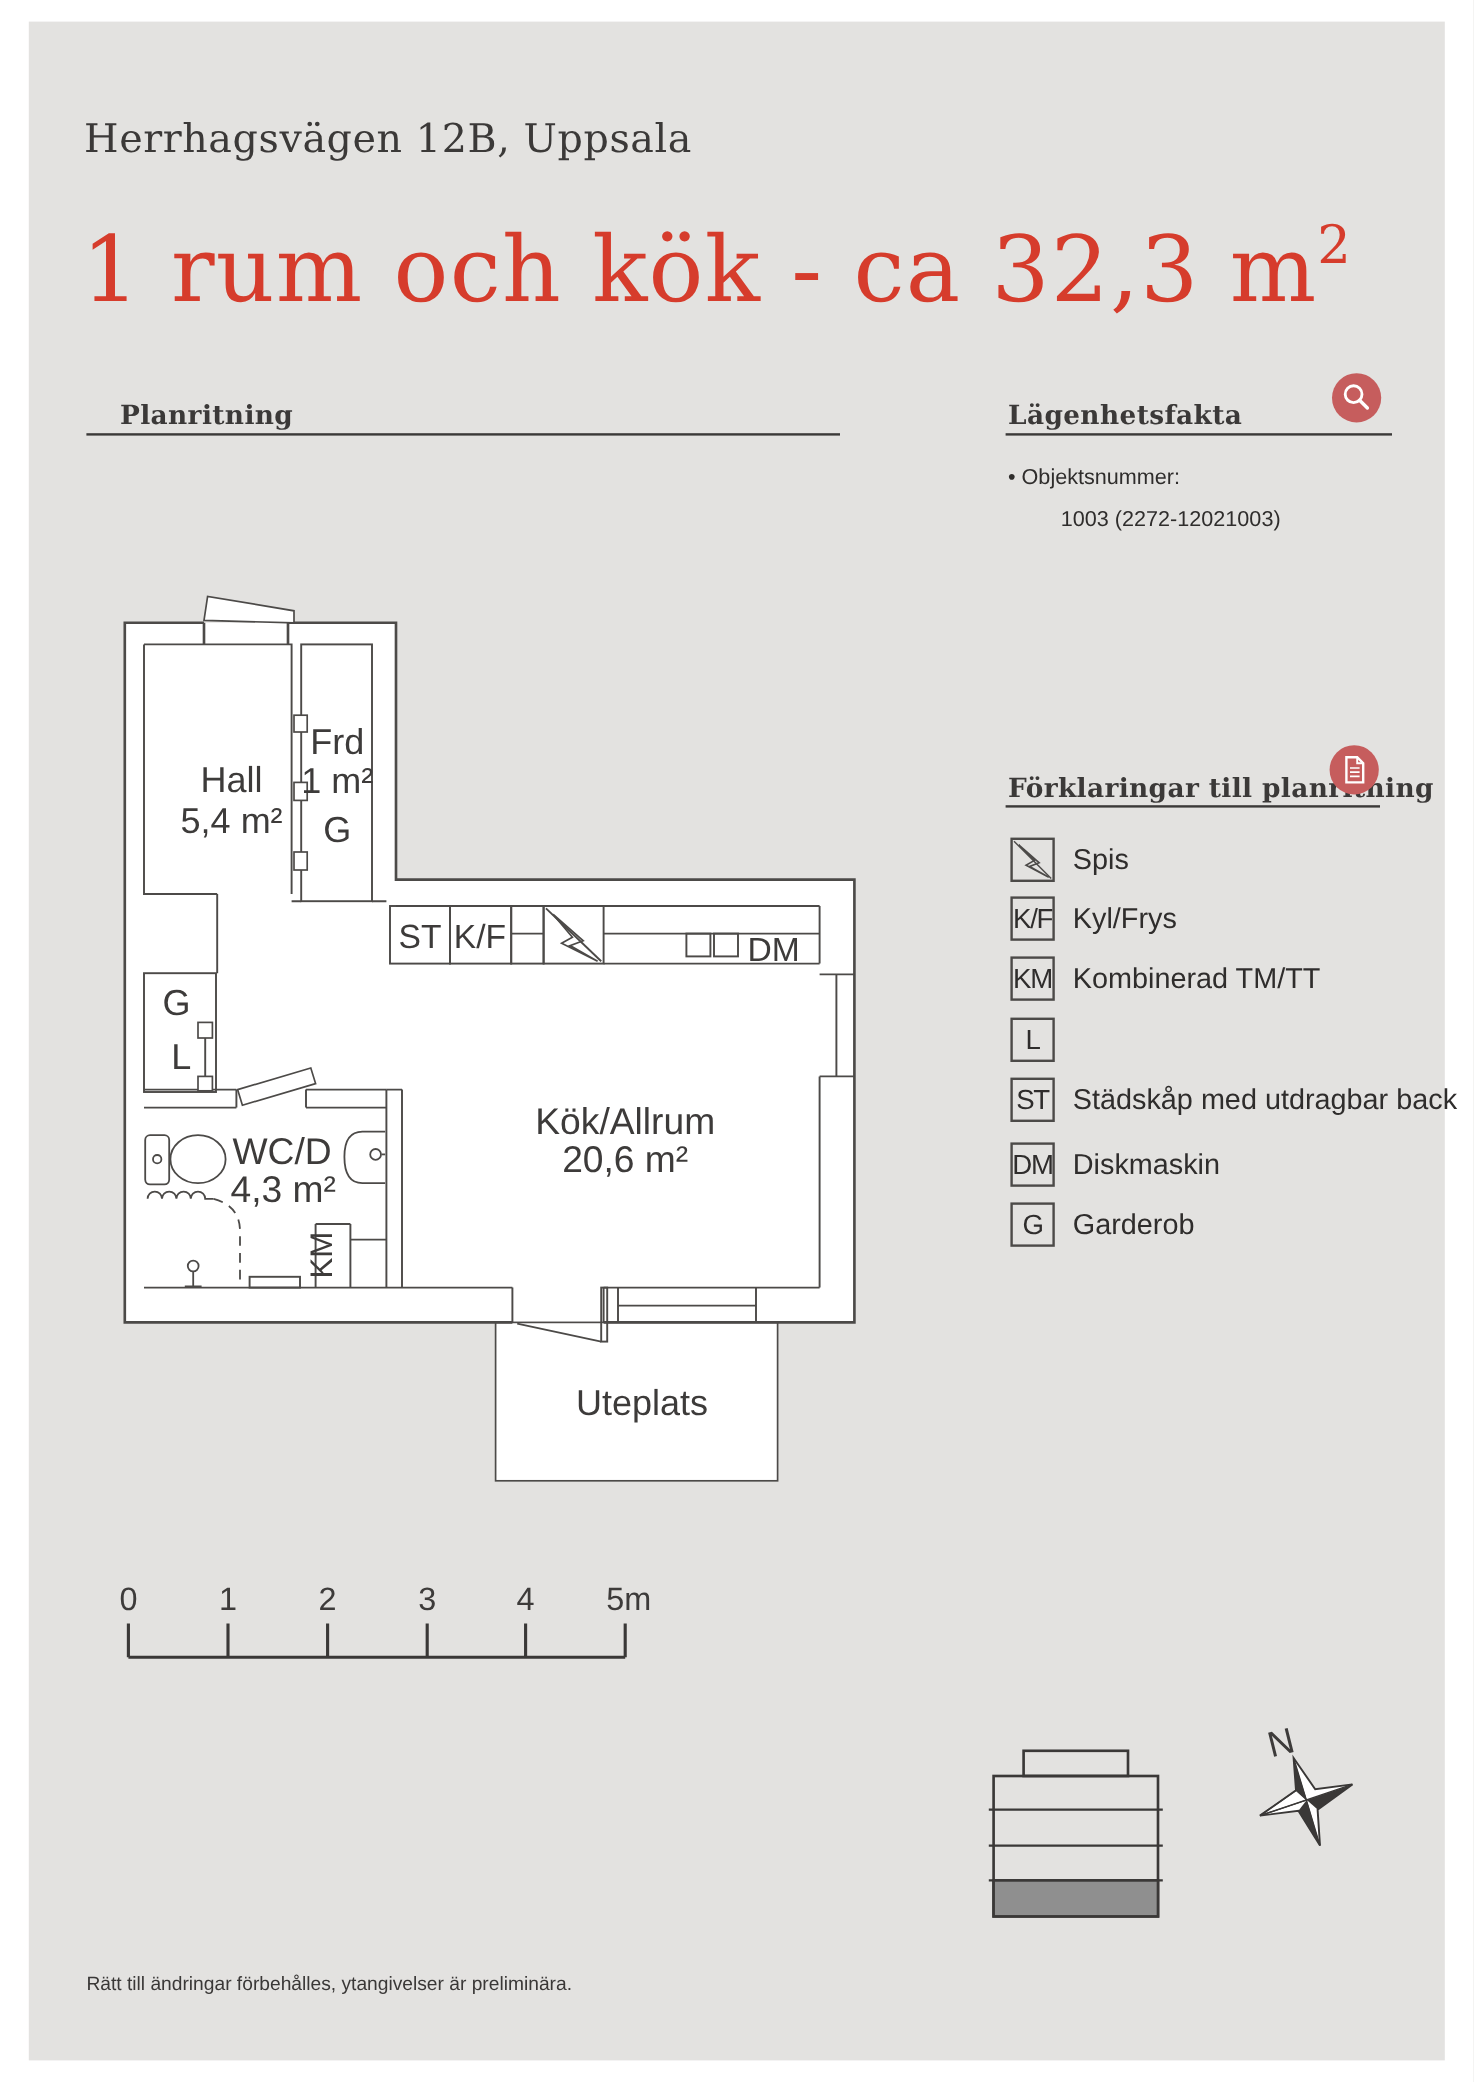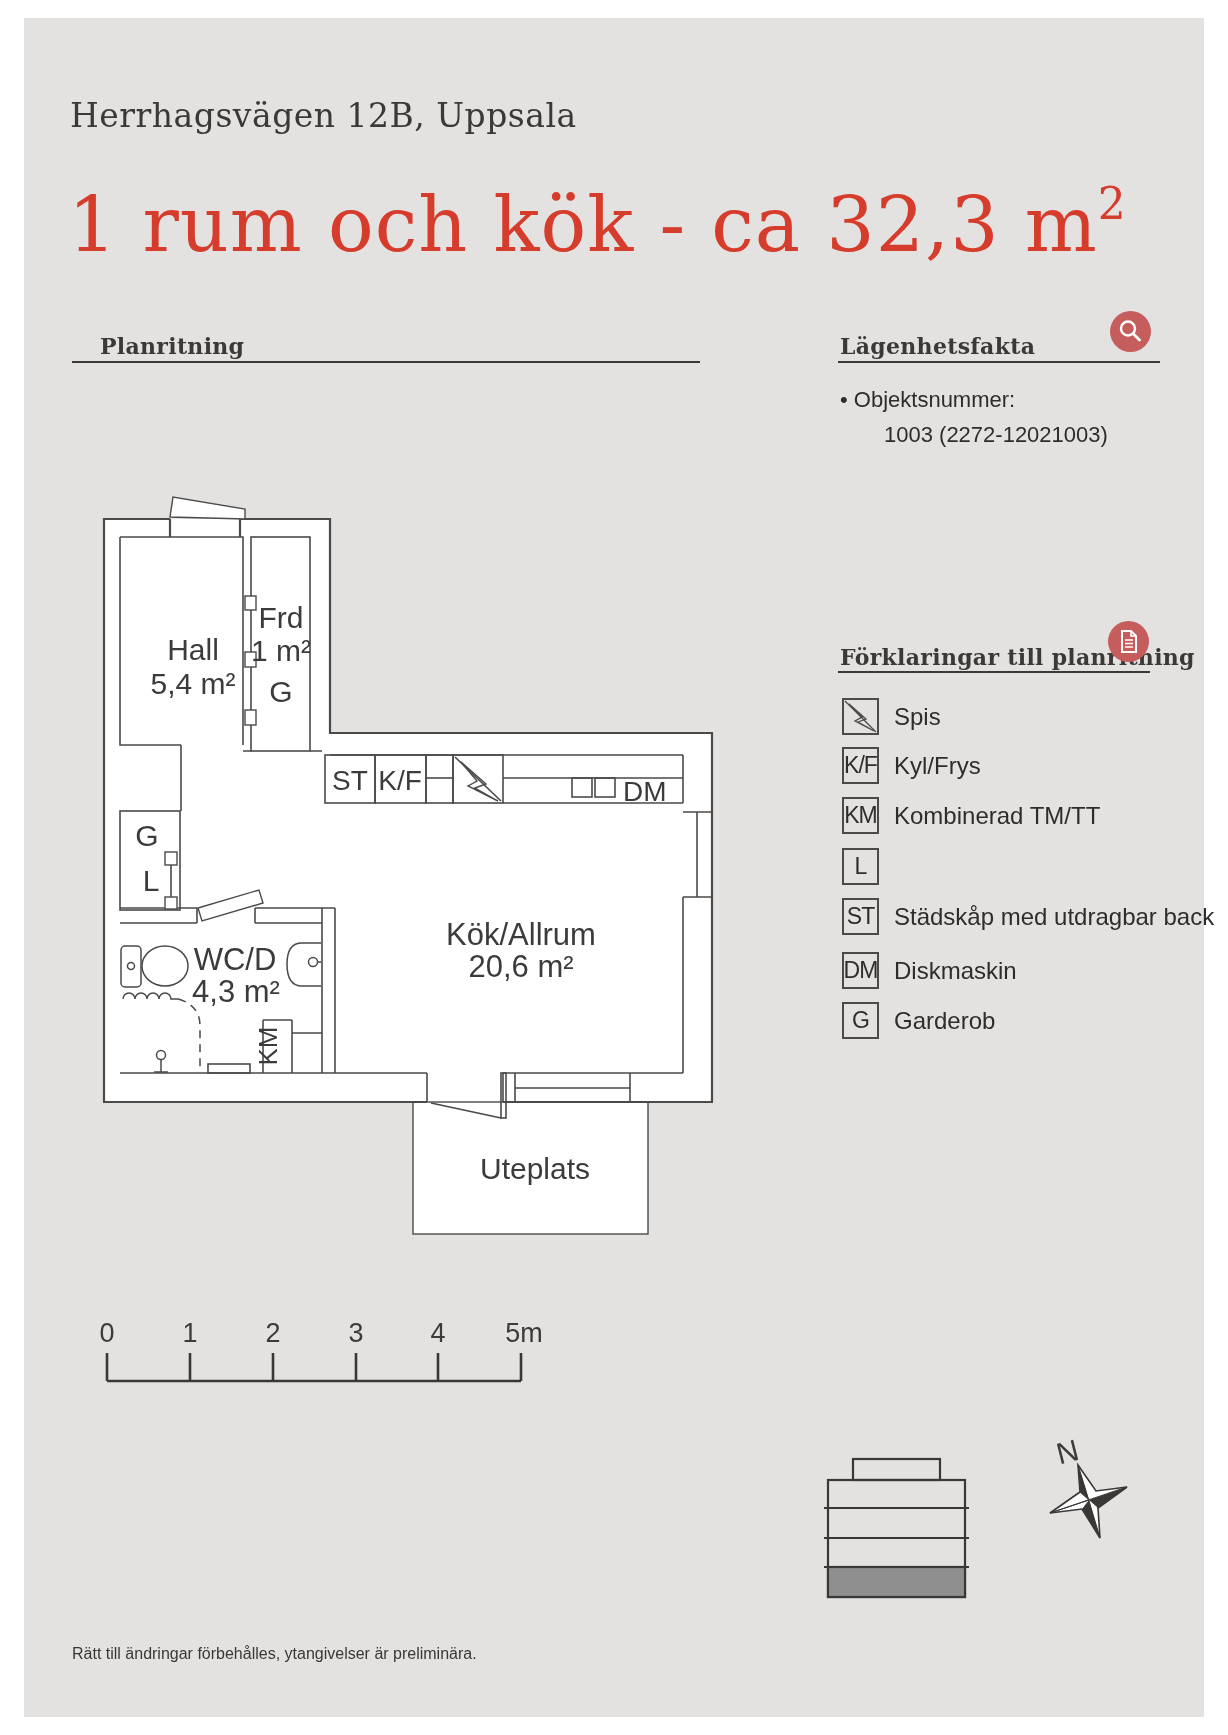--- a/index.html
+++ b/index.html
@@ -7,21 +7,21 @@
     width:1228px;height:1735px;position:relative;background:#ffffff;
     font-family:"Liberation Sans", sans-serif;color:#3d3b3a;
   }
   .page-bg{position:absolute;left:24px;top:18px;width:1180px;height:1699px;background:#e3e2e0;}
   .abs{position:absolute;}
   .address{left:70px;top:96px;font-family:"DejaVu Serif",serif;font-size:33px;color:#3b3938;letter-spacing:.5px;}
   .big-title{left:68px;top:152px;font-family:"DejaVu Serif",serif;font-size:76px;color:#d63c2c;letter-spacing:1px;white-space:nowrap;margin-top:28px;}
   .big-title sup{font-size:44px;position:relative;top:-6px;}
   .section-hdr{font-family:"DejaVu Serif",serif;font-size:22px;font-weight:bold;color:#3b3938;letter-spacing:.3px;}
   .rule{height:2px;background:#3b3938;}
-  .facts-line{font-size:22px;color:#2f2d2c;}
+  .facts-line{font-size:18px;color:#2f2d2c;}
   .legend-row{display:flex;align-items:center;}
   .legend-box{width:33px;height:33px;border:2px solid #4c4a48;display:flex;align-items:center;justify-content:center;
     font-size:23px;color:#2f2d2c;flex:0 0 auto;letter-spacing:-1px;}
   .legend-label{margin-left:15px;font-size:24px;color:#2f2d2c;white-space:nowrap;}
   .icon-circle{width:41px;height:41px;border-radius:50%;background:#c65d5d;display:flex;align-items:center;justify-content:center;}
   .footer{left:72px;top:1645px;font-size:16px;color:#3a3837;}
   svg text{font-family:"Liberation Sans", sans-serif;fill:#3d3b3a;}
 </style>
 </head>
 <body>

